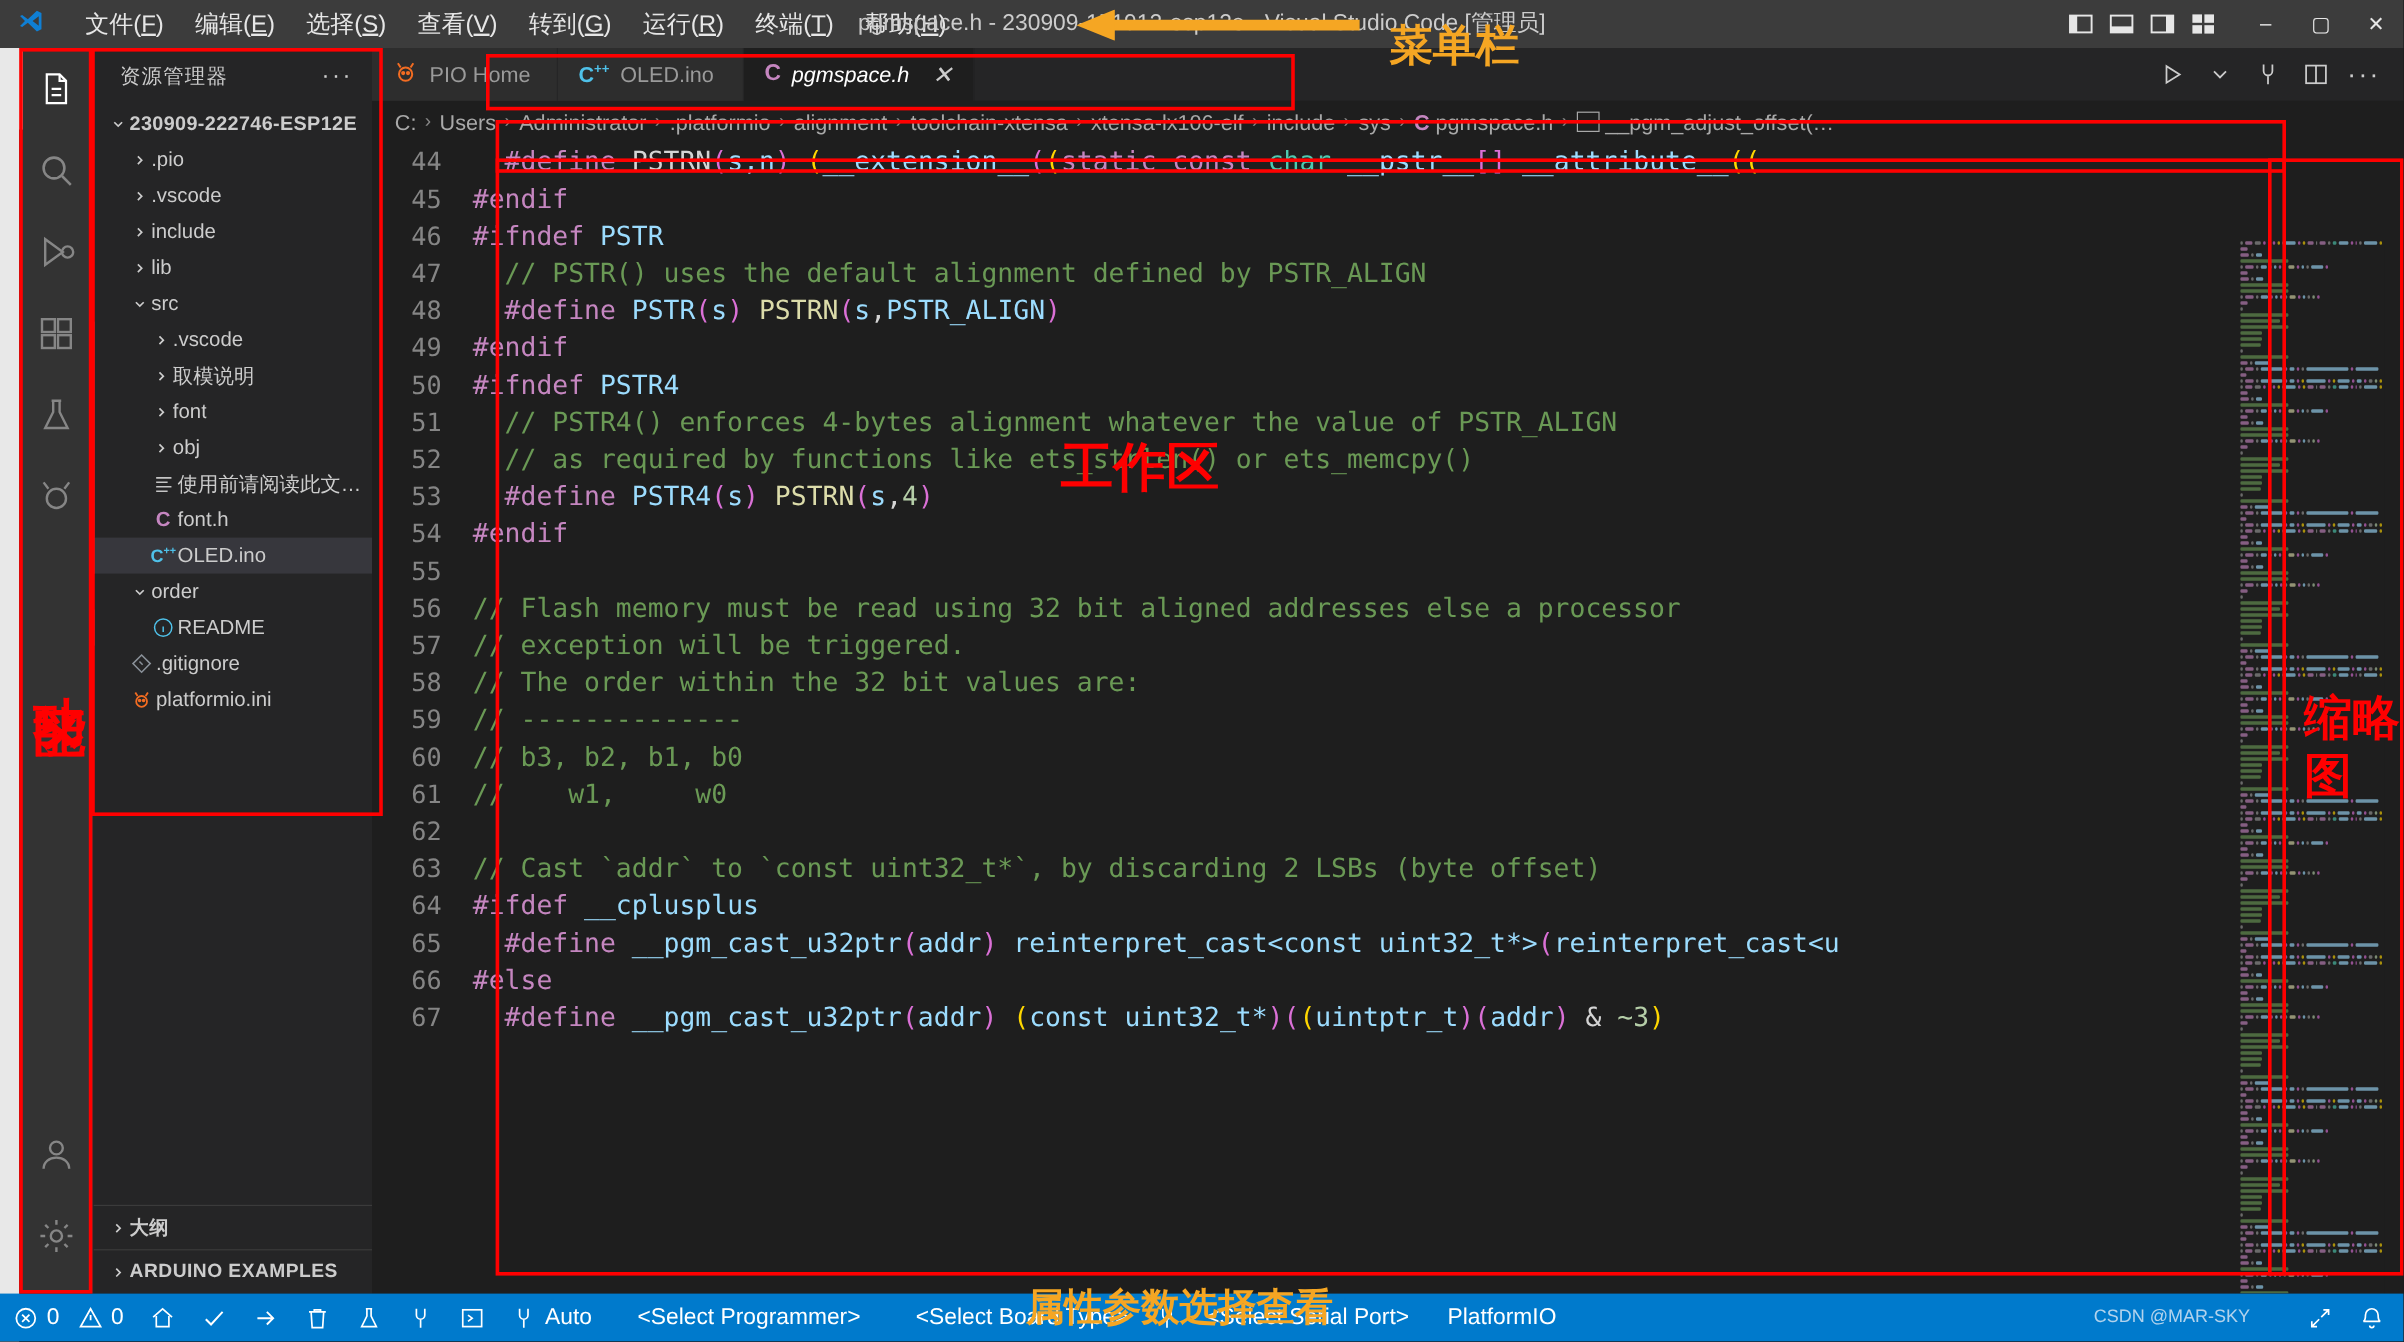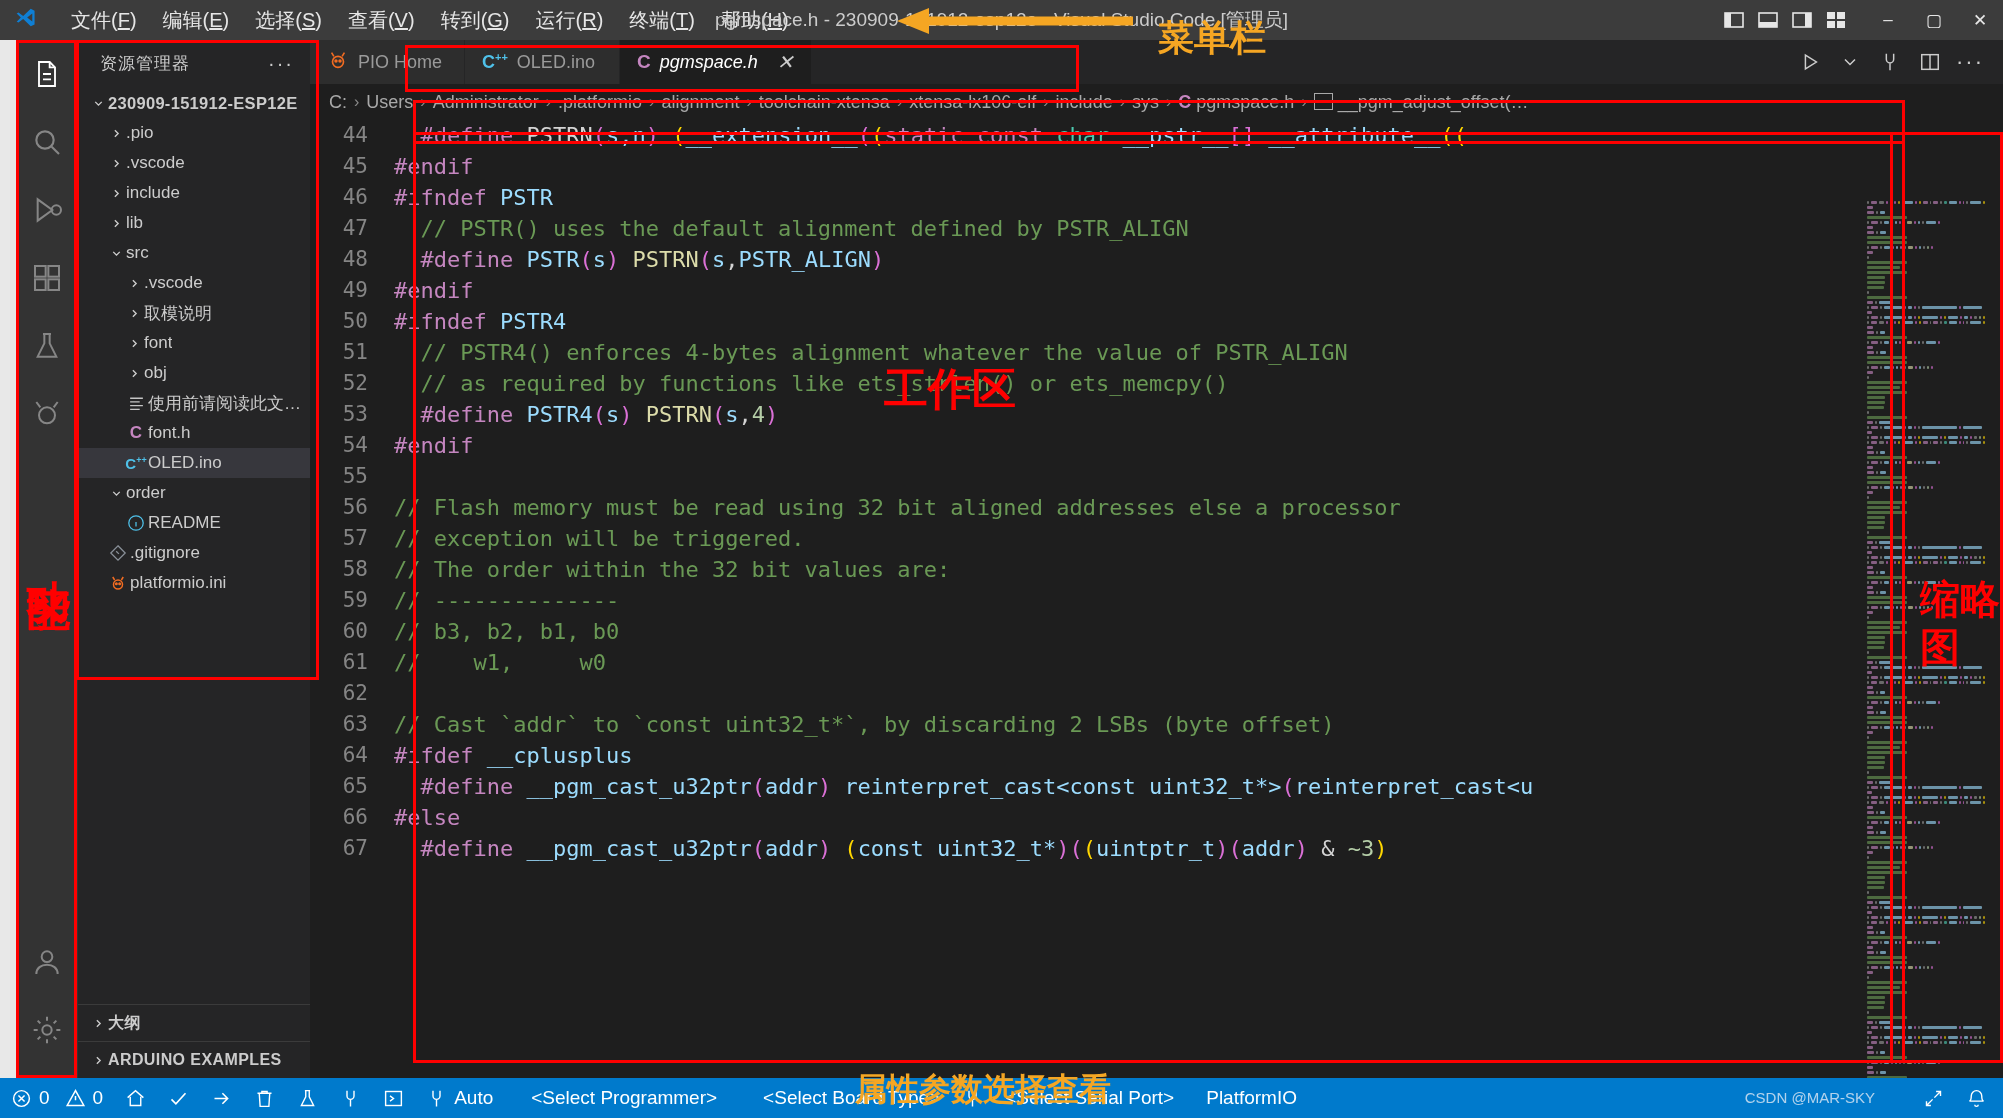--- a/index.html
+++ b/index.html
@@ -278,21 +278,21 @@
       <span>资源管理器</span>
       <span class="sb-dots">···</span>
     </div>
     <div class="tree">
       <div class="row root" style="padding-left:10px;">
         <span class="chev">
             <svg viewBox="0 0 16 16" fill="none" stroke="currentColor" stroke-width="1.7">
               <path d="M4 6l4 4 4-4"></path>
             </svg>
           </span>
-        <span class="label">230909-151912-ESP12E</span>
+        <span class="label">230909-222746-ESP12E</span>
       </div>
       <div id="tree-rows">
           <div class="row" style="padding-left: 28px;">
             <span class="chev">
               <svg viewBox="0 0 16 16" fill="none" stroke="currentColor" stroke-width="1.7">
                 <path d="M6 4l4 4-4 4"></path>
               </svg>
             </span>
             <span class="label">.pio</span>
           </div>

